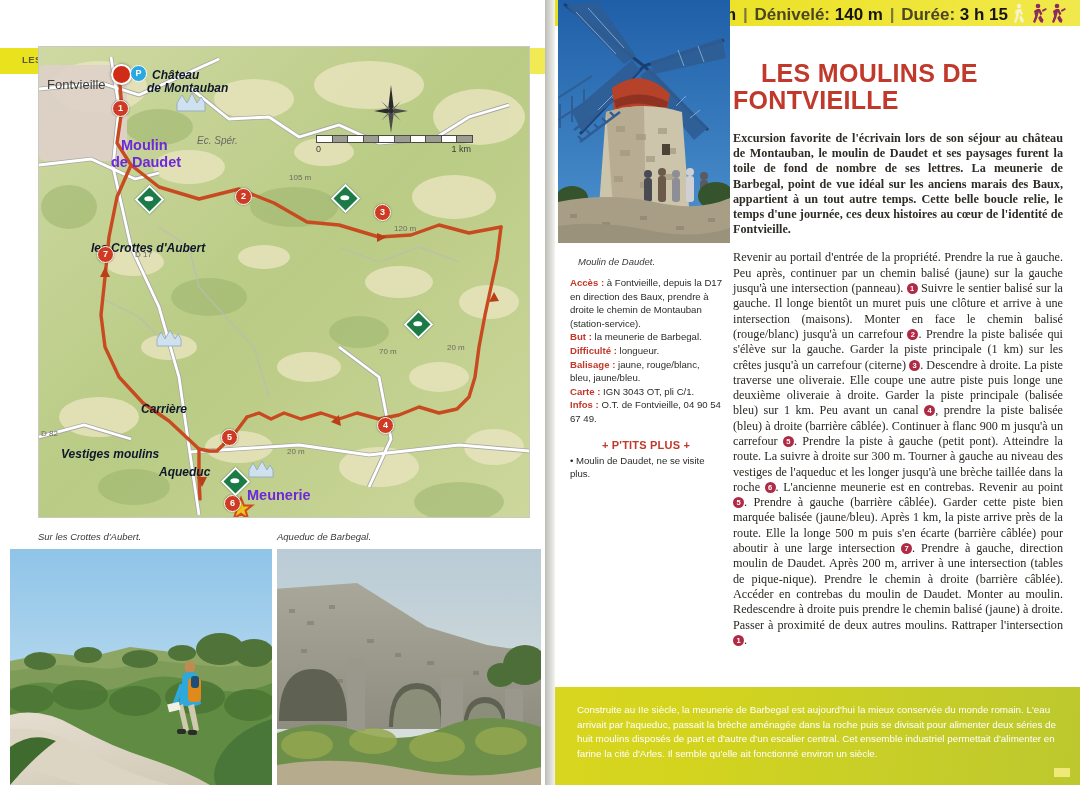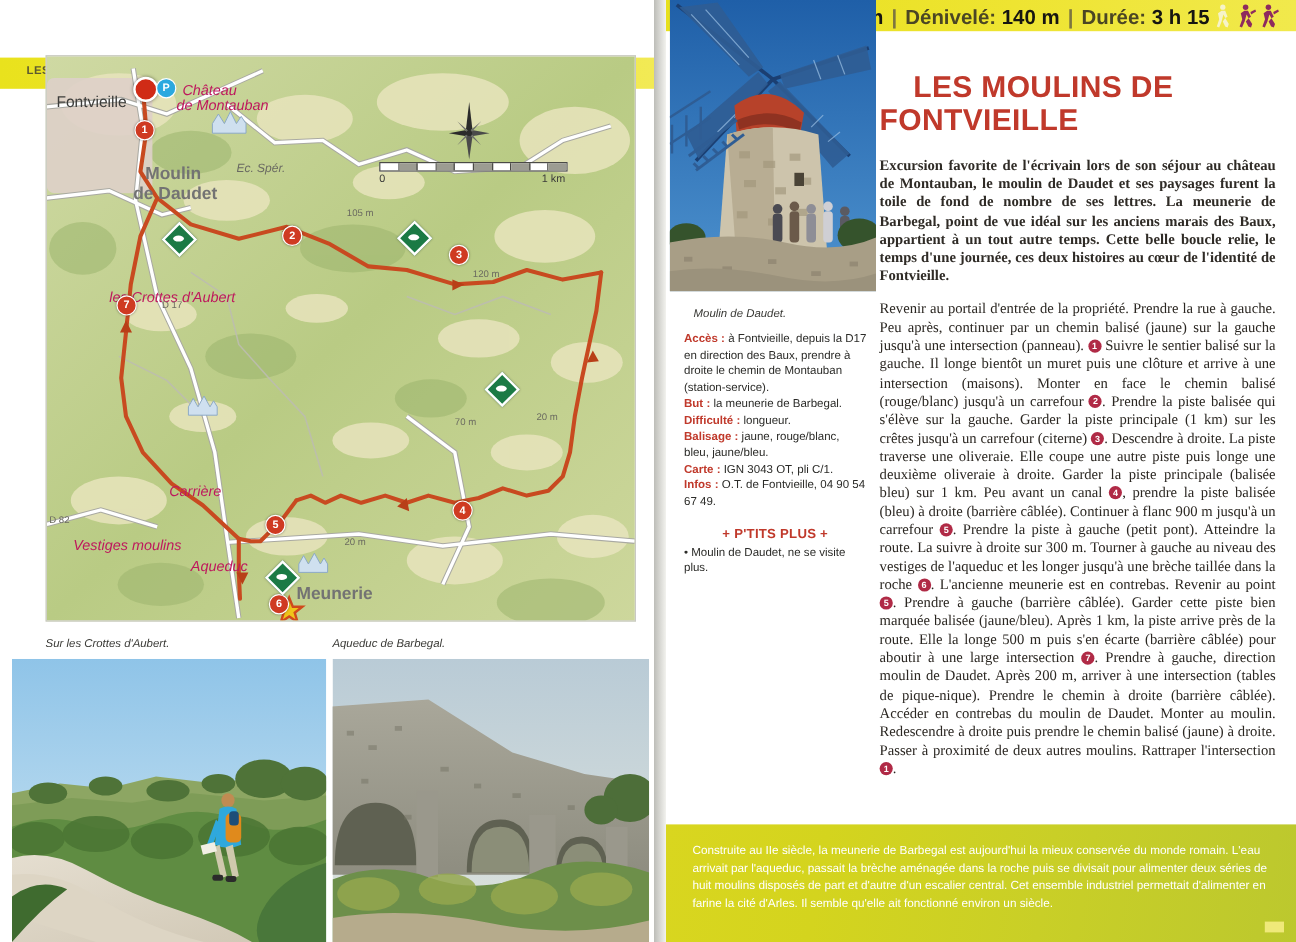--- a/index.html
+++ b/index.html
@@ -34,23 +34,23 @@
   .topbar-right .stats .v{color:#161511;}
   .topbar-right .stats .sep{color:#7c7540;padding:0 2px;}
   .runners{position:absolute;right:10px;top:2px;width:58px;height:22px;}
 
   
   .map-wrap{position:absolute;left:38px;top:46px;width:490px;height:470px;
     border:1px solid #c9c9c4;background:#dfe7c4;overflow:hidden;}
   .map-canvas{position:absolute;left:0;top:0;width:490px;height:470px;}
   .mlabel{position:absolute;font-family:"Liberation Sans",sans-serif;color:#4a4a46;white-space:nowrap;}
   .mlabel.town{font-size:13px;color:#3c3c3a;}
-  .mlabel.big{font-size:14.5px;font-weight:bold;color:#737373;}
+  .mlabel.big{font-size:14.5px;font-weight:bold;color:#6d28d9;}
   .mlabel.italic{font-style:italic;font-size:10px;color:#6a6a62;}
-  .mlabel.script{font-size:12px;color:#be185d;font-style:italic;}
+  .mlabel.script{font-size:12px;color:#0f172a;font-style:italic;font-weight:bold;}
   .mlabel.tiny{font-size:8px;color:#6b6b60;}
   .wpt{position:absolute;width:15px;height:15px;border-radius:50%;
     background:#cf3a22;border:1.4px solid #fff;color:#fff;font-size:9px;
     font-weight:bold;text-align:center;line-height:15px;
     box-shadow:0 0 2px rgba(0,0,0,.45);}
   .startdot{position:absolute;width:17px;height:17px;border-radius:50%;
     background:#d02b16;border:2px solid #fff;box-shadow:0 0 3px rgba(0,0,0,.5);}
   .pmark{position:absolute;width:15px;height:15px;border-radius:50%;
     background:#2aa8df;border:1.5px solid #fff;color:#fff;font-size:9px;
     font-weight:bold;text-align:center;line-height:15px;}

